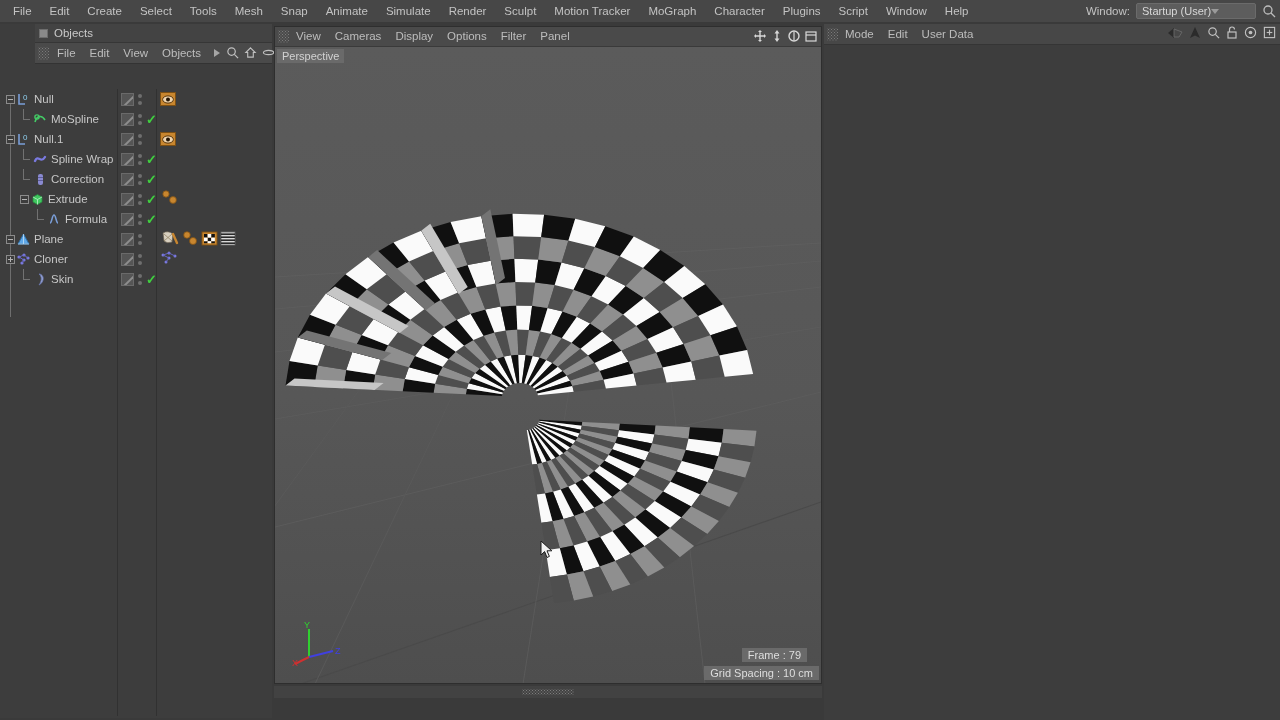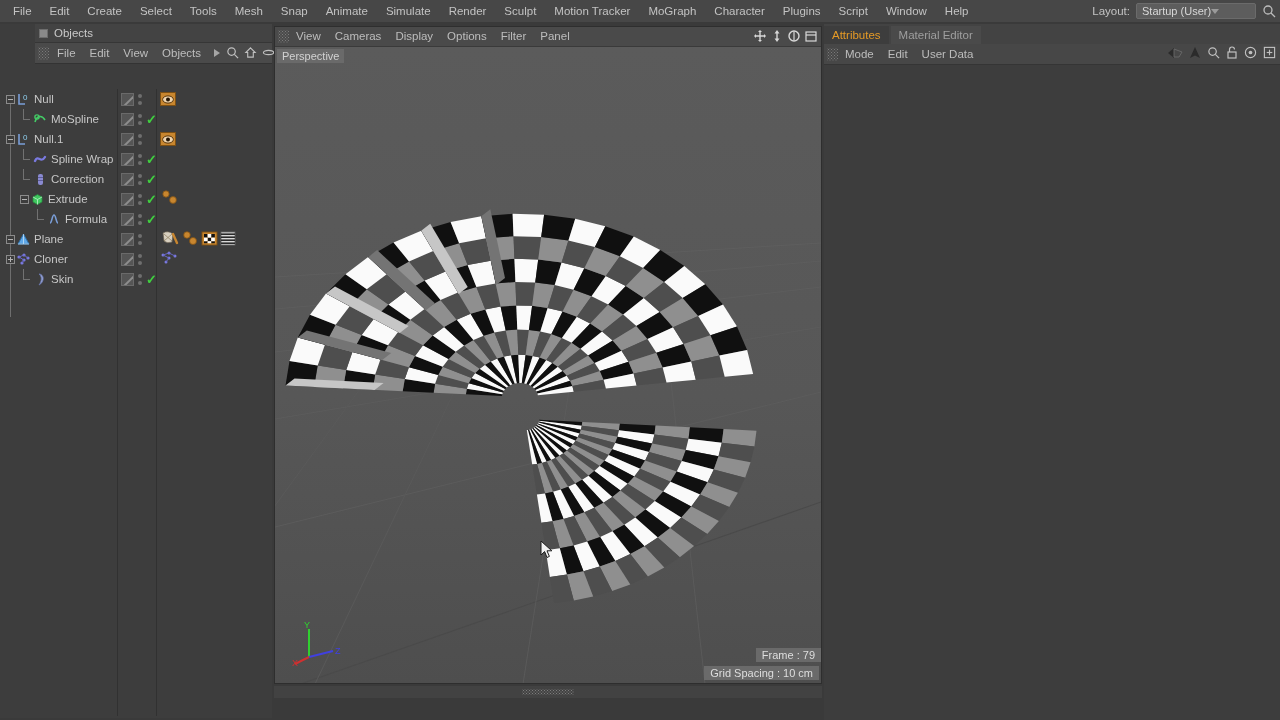--- a/index.html
+++ b/index.html
@@ -146,21 +146,21 @@
   .vp-tools { position: absolute; right: 3px; top: 2px; display: flex; gap: 3px; align-items: center; }
   .vp-canvas { position: absolute; left: 0; top: 20px; right: 0; bottom: 0; overflow: hidden; background: #565656; }
   .vp-label {
     position: absolute; left: 2px; top: 2px; background: #6a6a6a;
     color: #d2d2d2; font-size: 11px; padding: 1px 5px; z-index: 5;
   }
   .hud {
     position: absolute; background: #6a6a6a; color: #dedede;
     font-size: 11px; padding: 1px 6px; z-index: 5;
   }
-  .hud.frame { right: 0; bottom: 21px; }
+  .hud.frame { right: 14px; bottom: 21px; }
   .hud.grid  { right: 2px; bottom: 3px; }
   .axis-gizmo { position: absolute; left: 16px; bottom: 14px; z-index: 5; }
 
   
   .vsplit {
     position: absolute; left: 274px; top: 686px; width: 548px; height: 12px;
     background: #424242; display: flex; align-items: center; justify-content: center;
   }
   .vsplit .g {
     width: 52px; height: 6px;
@@ -216,21 +216,21 @@
         <div class="mitem">Sculpt</div>
         <div class="mitem">Motion Tracker</div>
         <div class="mitem">MoGraph</div>
         <div class="mitem">Character</div>
         <div class="mitem">Plugins</div>
         <div class="mitem">Script</div>
         <div class="mitem">Window</div>
         <div class="mitem">Help</div>
       </div>
     <div class="layout-zone">
-      <span class="layout-label">Layout:</span>
+      <span class="layout-label">Window:</span>
       <div class="layout-select">
         <span>Startup (User)</span>
         <span class="caret-dn"></span>
       </div>
       <span class="icon-mag">
         <svg width="14" height="14" viewBox="0 0 14 14">
             <circle cx="6" cy="6" r="4" fill="none" stroke="#bdbdbd" stroke-width="1.3"></circle>
             <line x1="9" y1="9" x2="13" y2="13" stroke="#bdbdbd" stroke-width="1.3"></line>
           </svg>
       </span>
@@ -888,24 +888,20 @@
       </div>
     </div>
   </div>
 
   <div class="vsplit">
     <div class="g"></div>
   </div>
 
 
   <div class="attr-panel">
-    <div class="attr-tabs" id="attr-tabs">
-        <div class="attr-tab active">Attributes</div>
-        <div class="attr-tab">Material Editor</div>
-      </div>
     <div class="attr-menu">
       <span class="grip"></span>
       <div id="attr-menu-items" style="display:flex;align-items:center;">
           <div class="mi">Mode</div>
           <div class="mi">Edit</div>
           <div class="mi">User Data</div>
         </div>
       <div class="attr-tools">
         <span>
           <svg width="16" height="12" viewBox="0 0 16 12">

